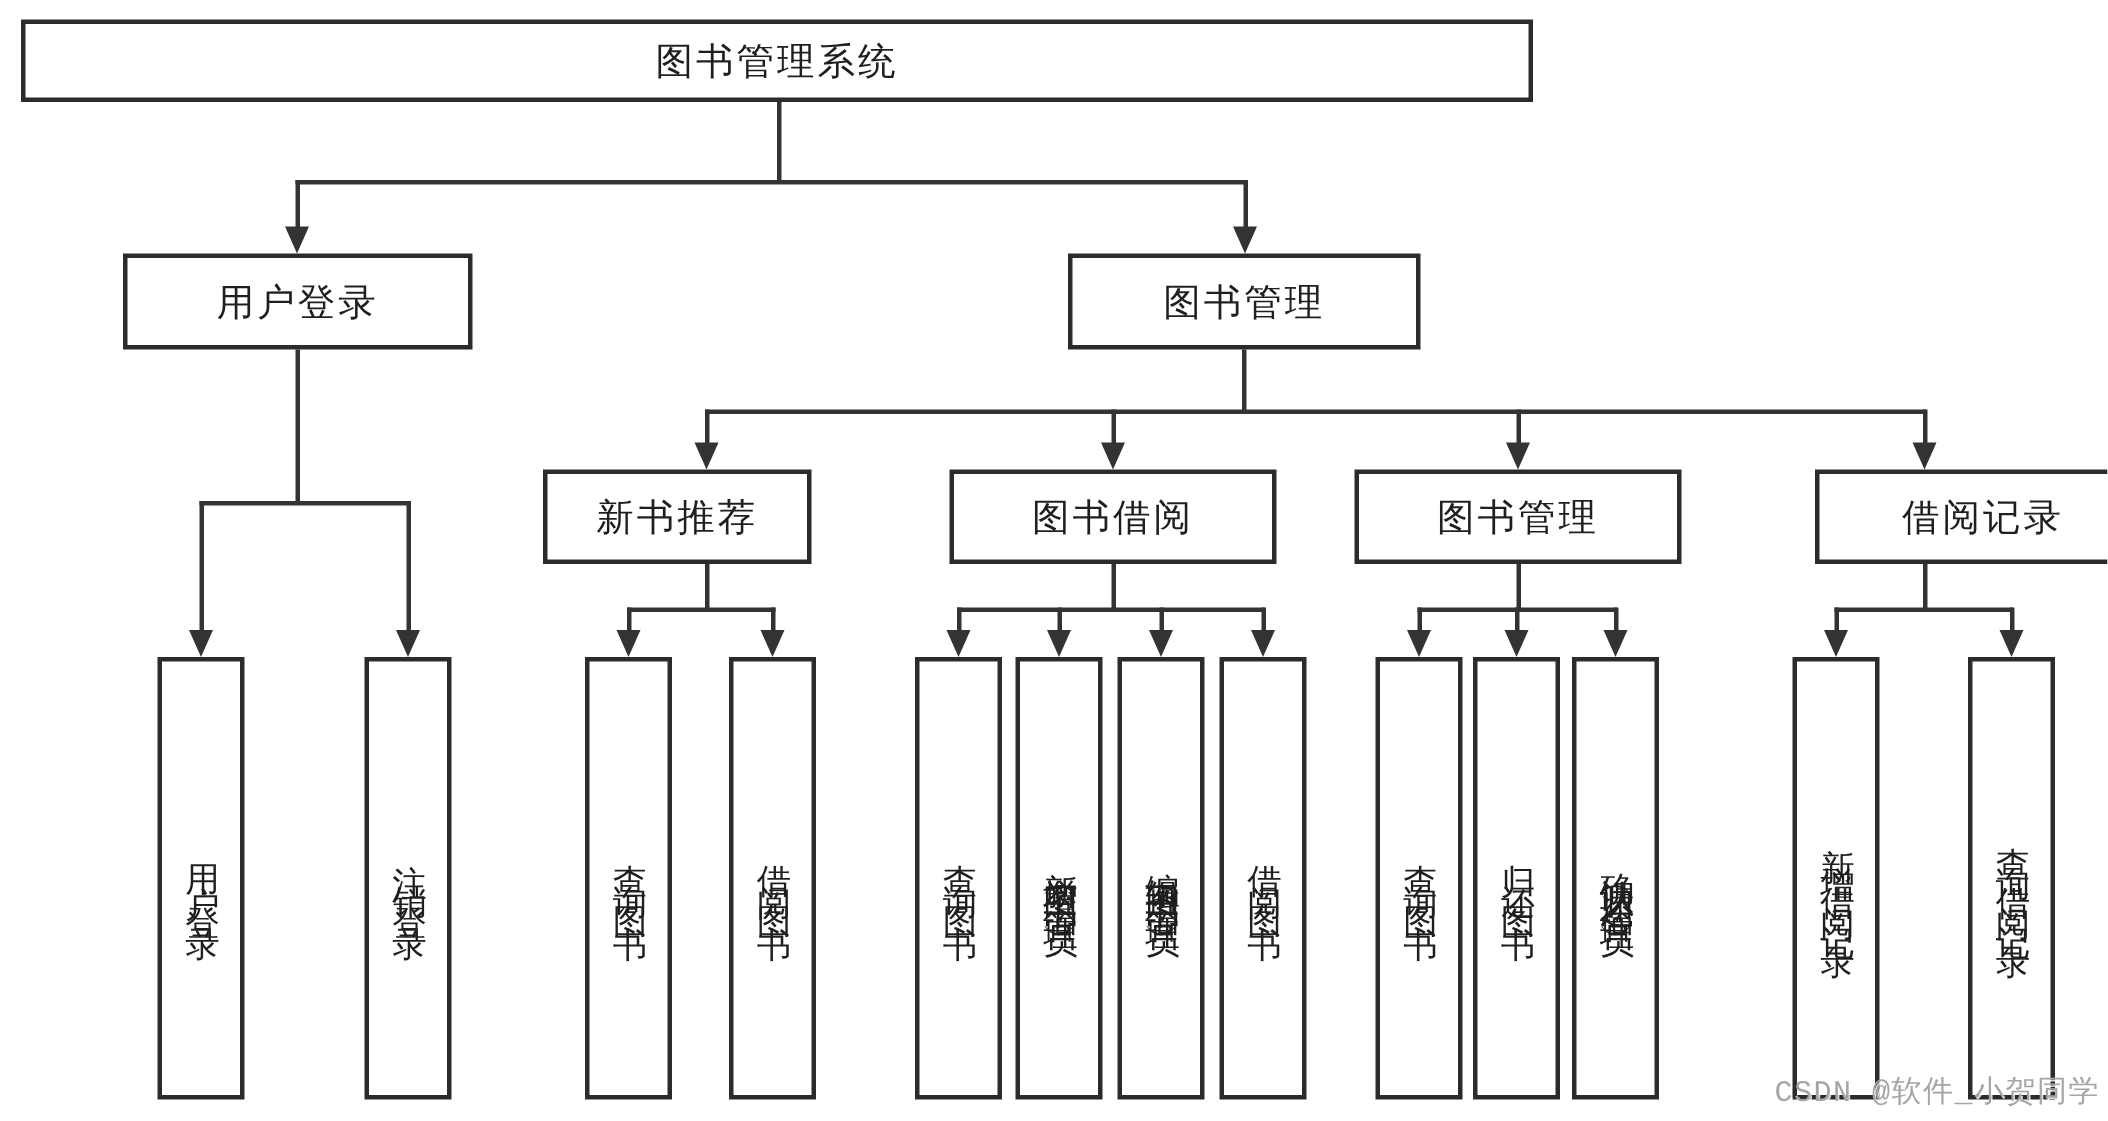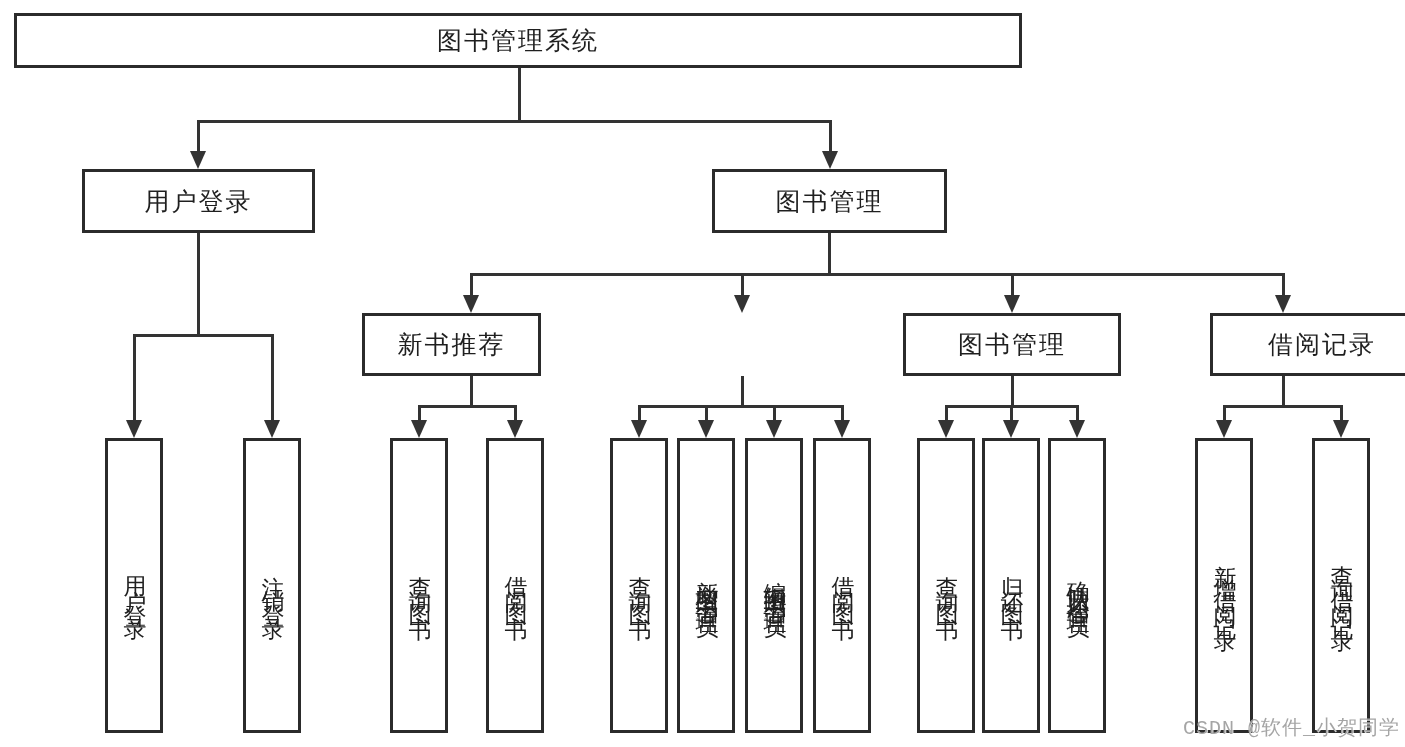--- a/index.html
+++ b/index.html
@@ -94,20 +94,21 @@
   <div class="v" style="left:470px;top:273px;height:24px"></div>
   <div class="a" style="left:463px;top:295px"></div>
   <div class="v" style="left:741px;top:273px;height:24px"></div>
   <div class="a" style="left:734px;top:295px"></div>
   <div class="v" style="left:1011px;top:273px;height:24px"></div>
   <div class="a" style="left:1004px;top:295px"></div>
   <div class="v" style="left:1282px;top:273px;height:24px"></div>
   <div class="a" style="left:1275px;top:295px"></div>
 
   <div class="box" style="left:362px;top:313px;width:179px;height:63px">新书推荐</div>
+  <div class="box" style="left:633px;top:313px;width:218px;height:63px">图书借阅</div>
   <div class="box" style="left:903px;top:313px;width:218px;height:63px">图书管理</div>
   <div class="box" style="left:1210px;top:313px;width:224px;height:63px">借阅记录</div>
 
   <div class="v" style="left:470px;top:376px;height:31px"></div>
   <div class="h" style="left:418px;top:405px;width:99px"></div>
   <div class="v" style="left:418px;top:405px;height:17px"></div>
   <div class="a" style="left:411px;top:420px"></div>
   <div class="v" style="left:514px;top:405px;height:17px"></div>
   <div class="a" style="left:507px;top:420px"></div>
 

